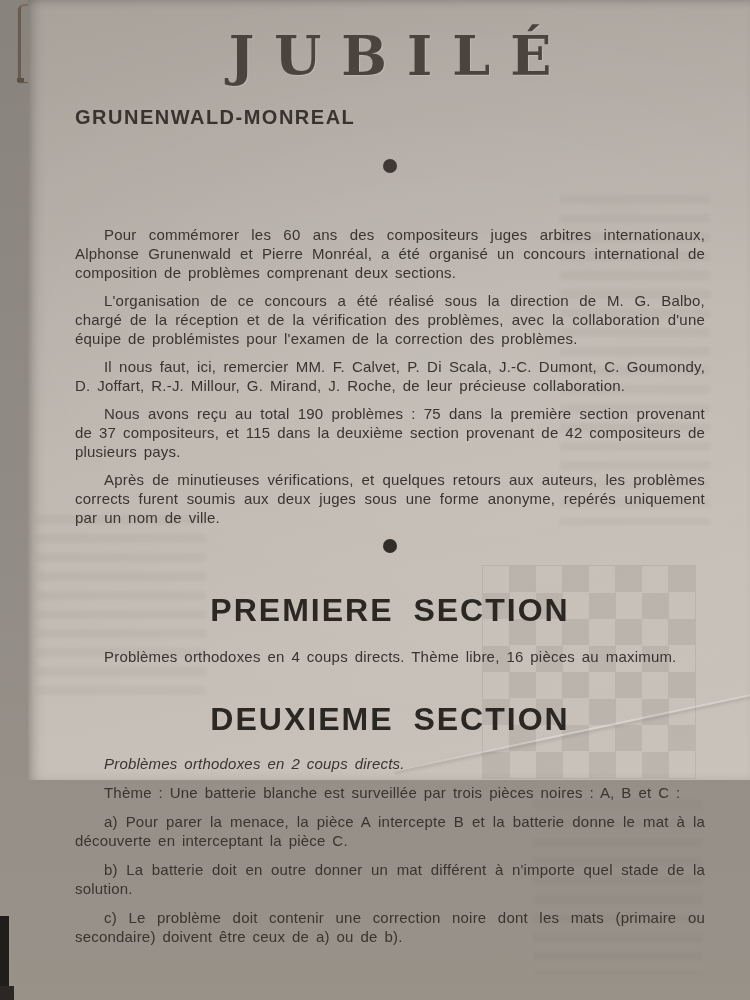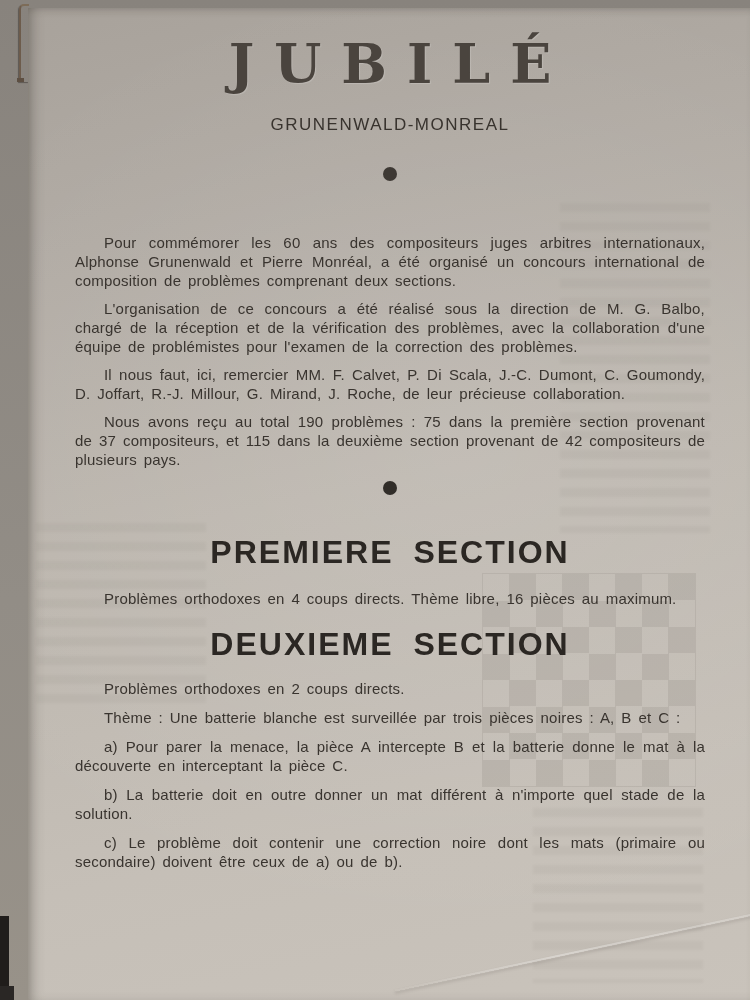--- a/index.html
+++ b/index.html
@@ -14,21 +14,21 @@
   .dark-corner::after{content:"";position:absolute;left:0;top:70px;width:14px;height:14px;background:#2a2725;}
   
   .staple{
     position:absolute;left:19px;top:4px;width:8px;height:76px;
     border-left:2.5px solid #6d5c4c;border-top:2.5px solid #7d6c58;
     border-top-left-radius:5px;box-shadow:-1px 1px 1px rgba(40,35,30,.45);
   }
   .staple::after{content:"";position:absolute;left:-4px;top:72px;width:7px;height:4px;background:#5d4f42;}
   
   .page{
-    position:absolute;left:28px;top:8px;width:722px;height:992px;
+    position:absolute;left:28px;top:0;width:722px;height:780px;
     background:
       radial-gradient(120% 70% at 60% 45%, rgba(255,255,255,.10), rgba(0,0,0,0) 70%),
       linear-gradient(168deg,#a8a29b 0%,#b1aba4 22%,#bcb6ae 48%,#c5bfb7 78%,#c9c3bb 100%);
     box-shadow:inset 9px 0 14px -7px rgba(55,50,45,.45), inset 0 6px 10px -6px rgba(55,50,45,.25);
   }
   
   .ghost-board{
     position:absolute;left:455px;top:566px;width:212px;height:212px;
     background:repeating-conic-gradient(rgba(108,103,96,.30) 0% 25%, rgba(0,0,0,0) 0% 50%);
     background-size:53px 53px;
@@ -57,38 +57,38 @@
     font-family:"DejaVu Serif",serif;font-weight:bold;
     font-size:54px;line-height:64px;letter-spacing:20px;color:#4a443e;
     text-shadow:1px 1px 1px rgba(255,255,255,.18);
   }
   @supports ((-webkit-background-clip:text) or (background-clip:text)){
     .title{
       background:repeating-linear-gradient(90deg,#49433d 0 4px,#8d8press 0);
     }
   }
   .subtitle{
-    margin:17px 0 0;text-align:center;font-weight:normal;
-    font-size:17px;line-height:24px;letter-spacing:1.5px;color:#38332e;
+    margin:17px 0 0;font-weight:bold;
+    font-size:20px;line-height:24px;letter-spacing:1.5px;color:#38332e;
   }
   .dot{width:14px;height:14px;border-radius:50%;background:#3e3934;margin:30px auto 0;}
   .dot2{margin:12px auto 0;background:#312d29;}
   .intro{margin-top:52px;}
   p.par{
     margin:4px 0 9px;text-indent:29px;text-align:justify;
     font-size:15px;line-height:19px;letter-spacing:.2px;word-spacing:2.5px;color:#39342f;
   }
   .section-heading{
     margin:42px 0 0;text-align:center;font-weight:bold;
     font-size:32px;line-height:30px;letter-spacing:2px;word-spacing:9px;color:#2b2723;
   }
-  .section-heading.second{margin-top:21px;}
+  .section-heading.second{margin-top:38px;}
   p.sec{margin:10px 0 0;}
   p.sec.lead{margin-top:22px;}
-  p.sec.lead2{margin-top:20px;}
+  p.sec.lead2{margin-top:20px;font-style:italic;}
 </style>
 </head>
 <body>
 
 <div class="scene">
   <div class="dark-corner"></div>
   <div class="staple"></div>
 
   <div class="page">
     <div class="ghost-board"></div>
@@ -101,20 +101,21 @@
       <h1 class="title">JUBILÉ</h1>
       <h2 class="subtitle">GRUNENWALD-MONREAL</h2>
 
       <div class="dot"></div>
 
       <div class="intro">
         <p class="par">Pour commémorer les 60 ans des compositeurs juges arbitres internationaux, Alphonse Grunenwald et Pierre Monréal, a été organisé un concours international de composition de problèmes comprenant deux sections.</p>
         <p class="par">L'organisation de ce concours a été réalisé sous la direction de M. G. Balbo, chargé de la réception et de la vérification des problèmes, avec la collaboration d'une équipe de problémistes pour l'examen de la correction des problèmes.</p>
         <p class="par">Il nous faut, ici, remercier MM. F. Calvet, P. Di Scala, J.-C. Dumont, C. Goumondy, D. Joffart, R.-J. Millour, G. Mirand, J. Roche, de leur précieuse collaboration.</p>
         <p class="par">Nous avons reçu au total 190 problèmes : 75 dans la première section provenant de 37 compositeurs, et 115 dans la deuxième section provenant de 42 compositeurs de plusieurs pays.</p>
+        <p class="par">Après de minutieuses vérifications, et quelques retours aux auteurs, les problèmes corrects furent soumis aux deux juges sous une forme anonyme, repérés uniquement par un nom de ville.</p>
       </div>
 
       <div class="dot dot2"></div>
 
       <h3 class="section-heading">PREMIERE SECTION</h3>
       <p class="par sec lead">Problèmes orthodoxes en 4 coups directs. Thème libre, 16 pièces au maximum.</p>
 
       <h3 class="section-heading second">DEUXIEME SECTION</h3>
       <p class="par sec lead2">Problèmes orthodoxes en 2 coups directs.</p>
       <p class="par sec">Thème : Une batterie blanche est surveillée par trois pièces noires : A, B et C :</p>

